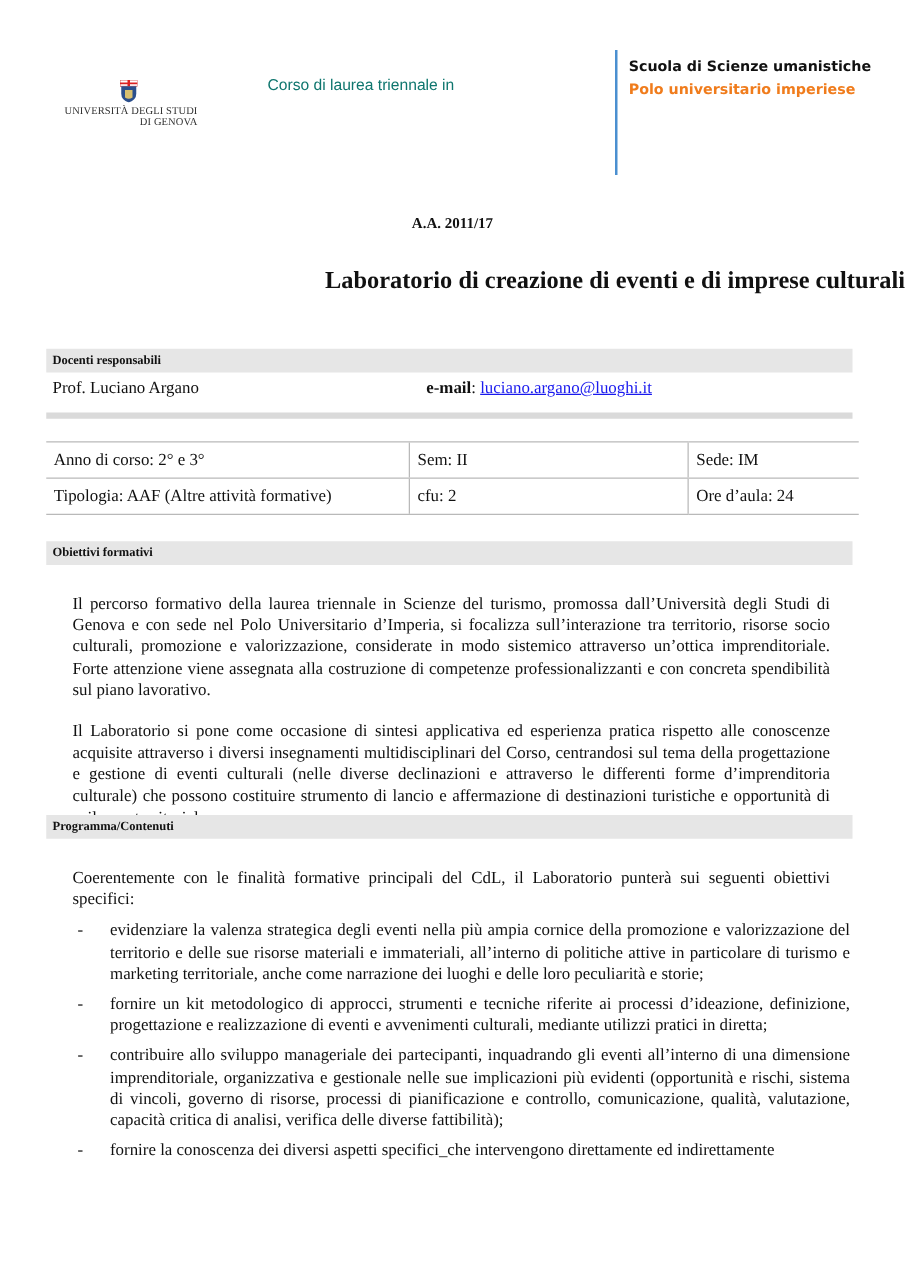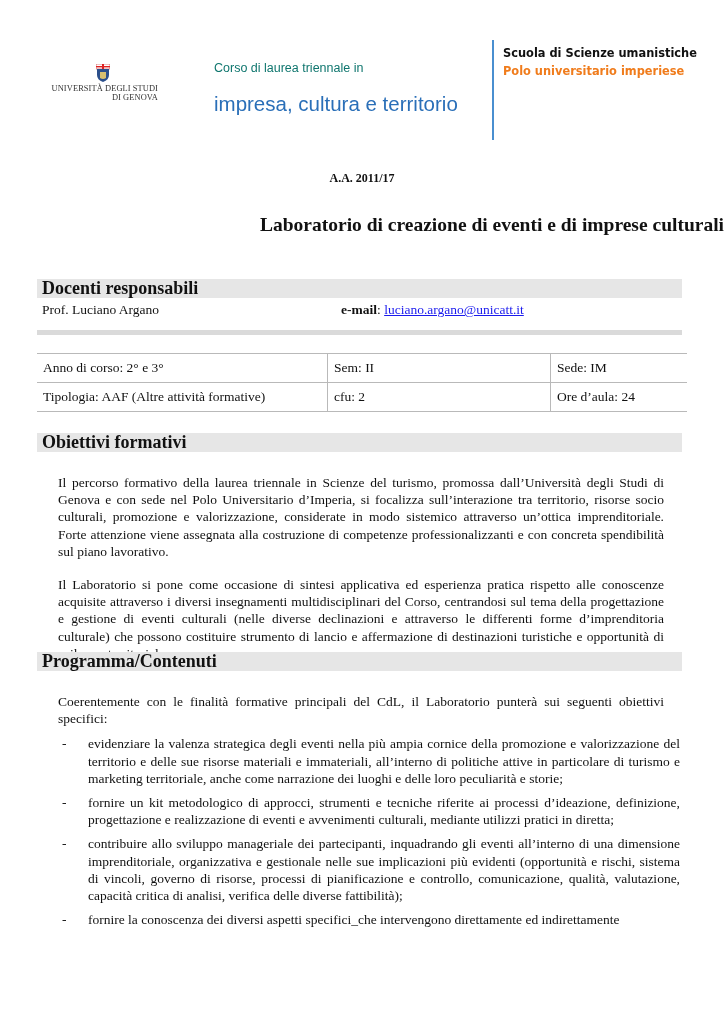--- a/index.html
+++ b/index.html
@@ -14,21 +14,21 @@
   #course-intro { left: 214px; top: 61px; font-family: "Liberation Sans", sans-serif; font-size: 12.5px; color: #0f766e; }
   #course-title { left: 214px; top: 92px; font-family: "Liberation Sans", sans-serif; font-size: 20.5px; color: #2a6fb8; line-height: 24px; font-weight: 500; }
   #vline { left: 492px; top: 40px; width: 2px; height: 100px; background: #4a8fd0; }
   #schools { left: 503px; top: 44px; font-family: "DejaVu Sans", sans-serif; font-size: 11.4px; line-height: 18px; font-weight: bold; }
   #schools .s1, #schools .s2 { color: #111; }
   #schools .s3 { color: #f07c1c; }
 
   #aa { left: 0; width: 724px; top: 171px; text-align: center; font-weight: bold; font-size: 12px; }
   #doc-title { left: 0; width: 724px; top: 214px; text-align: right; font-weight: bold; font-size: 19.5px; }
 
-  .sec-head { left: 37px; width: 645px; height: 19px; background: #e6e6e6; font-weight: bold; font-size: 18px; line-height: 19px; padding-left: 5px; box-sizing: border-box; }
+  .sec-head { left: 37px; width: 645px; height: 19px; background: #e6e6e6; font-weight: bold; font-size: 10px; line-height: 19px; padding-left: 5px; box-sizing: border-box; }
   .sec-bar { left: 37px; width: 645px; height: 5px; background: #dadada; }
 
   .line-text { font-size: 13.5px; }
 
   table#info { left: 37px; top: 353px; width: 650px; border-collapse: collapse; font-size: 13.5px; }
   table#info td { border-top: 1px solid #b9b9b9; border-bottom: 1px solid #b9b9b9; padding: 0 6px; height: 28px; }
   table#info td + td { border-left: 1px solid #b9b9b9; }
 
   .para { left: 42px; width: 638px; font-size: 13.5px; line-height: 17.2px; text-align: justify; }
   .para p { margin: 16px; }
@@ -47,36 +47,35 @@
     <rect x="0" y="2" width="14" height="1.4" fill="#d22"></rect>
     <path d="M1 5 H13 V11 Q13 16 7 18 Q1 16 1 11 Z" fill="#2b4f8c"></path>
     <path d="M4 8 H10 V14 Q7 16 4 14 Z" fill="#d8c070"></path>
   </svg>
   <div class="uni-line">UNIVERSITÀ DEGLI STUDI</div>
   <div class="uni-line">DI GENOVA</div>
 </div>
 
 <div id="course-intro" class="abs">Corso di laurea triennale in</div>
 <div id="course-title" class="abs">
-  <div>impresa, cultura e territorio</div>
 </div>
 
 <div id="vline" class="abs"></div>
 <div id="schools" class="abs">
   <div class="s2">Scuola di Scienze umanistiche</div>
   <div class="s3">Polo universitario imperiese</div>
 </div>
 
 <div id="aa" class="abs">A.A. 2011/17</div>
 <div id="doc-title" class="abs">Laboratorio di creazione di eventi e di imprese culturali</div>
 
 <div class="abs sec-head" style="top:279px;">Docenti responsabili</div>
 <div class="abs line-text" style="left:42px; top:302px;">Prof. Luciano Argano</div>
 <div class="abs line-text" style="left:341px; top:302px;">
-  <b>e-mail</b>: <a class="mail">luciano.argano@unicatt.it</a>
+  <b>e-mail</b>: <a class="mail">luciano.argano@luoghi.it</a>
 </div>
 <div class="abs sec-bar" style="top:330px;"></div>
 
 <table id="info" class="abs">
   <tbody>
       <tr>
     <td style="width:278px;">Anno di corso: 2° e 3°</td>
     <td style="width:210px;">Sem: II</td>
     <td>Sede: IM</td>
   </tr>

